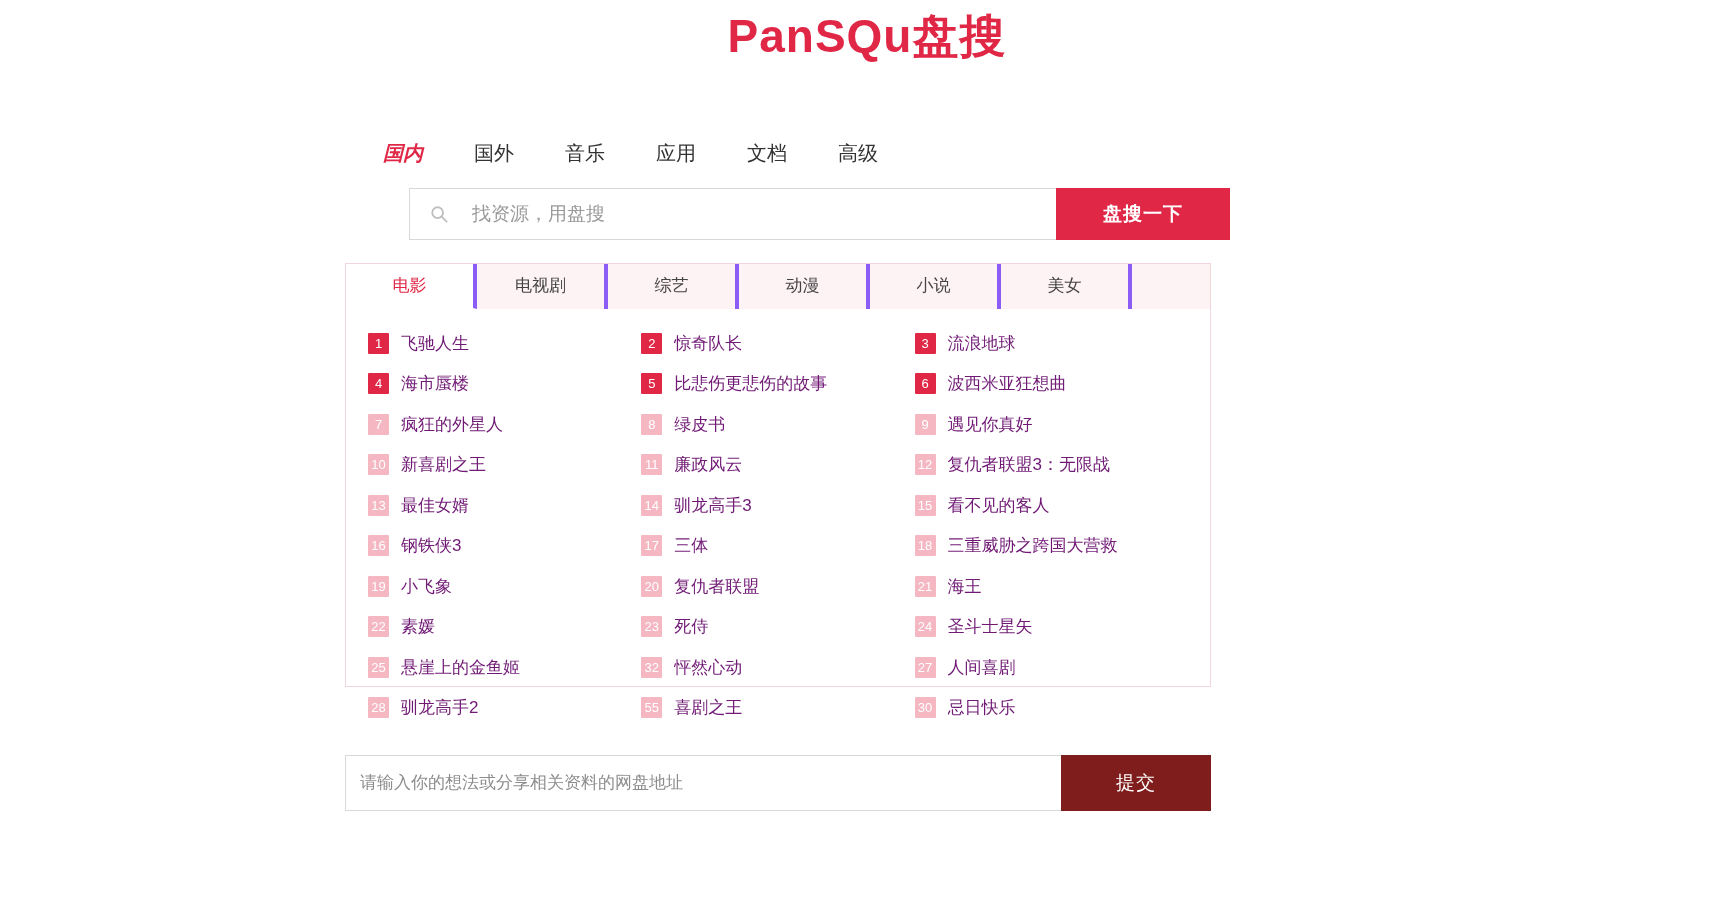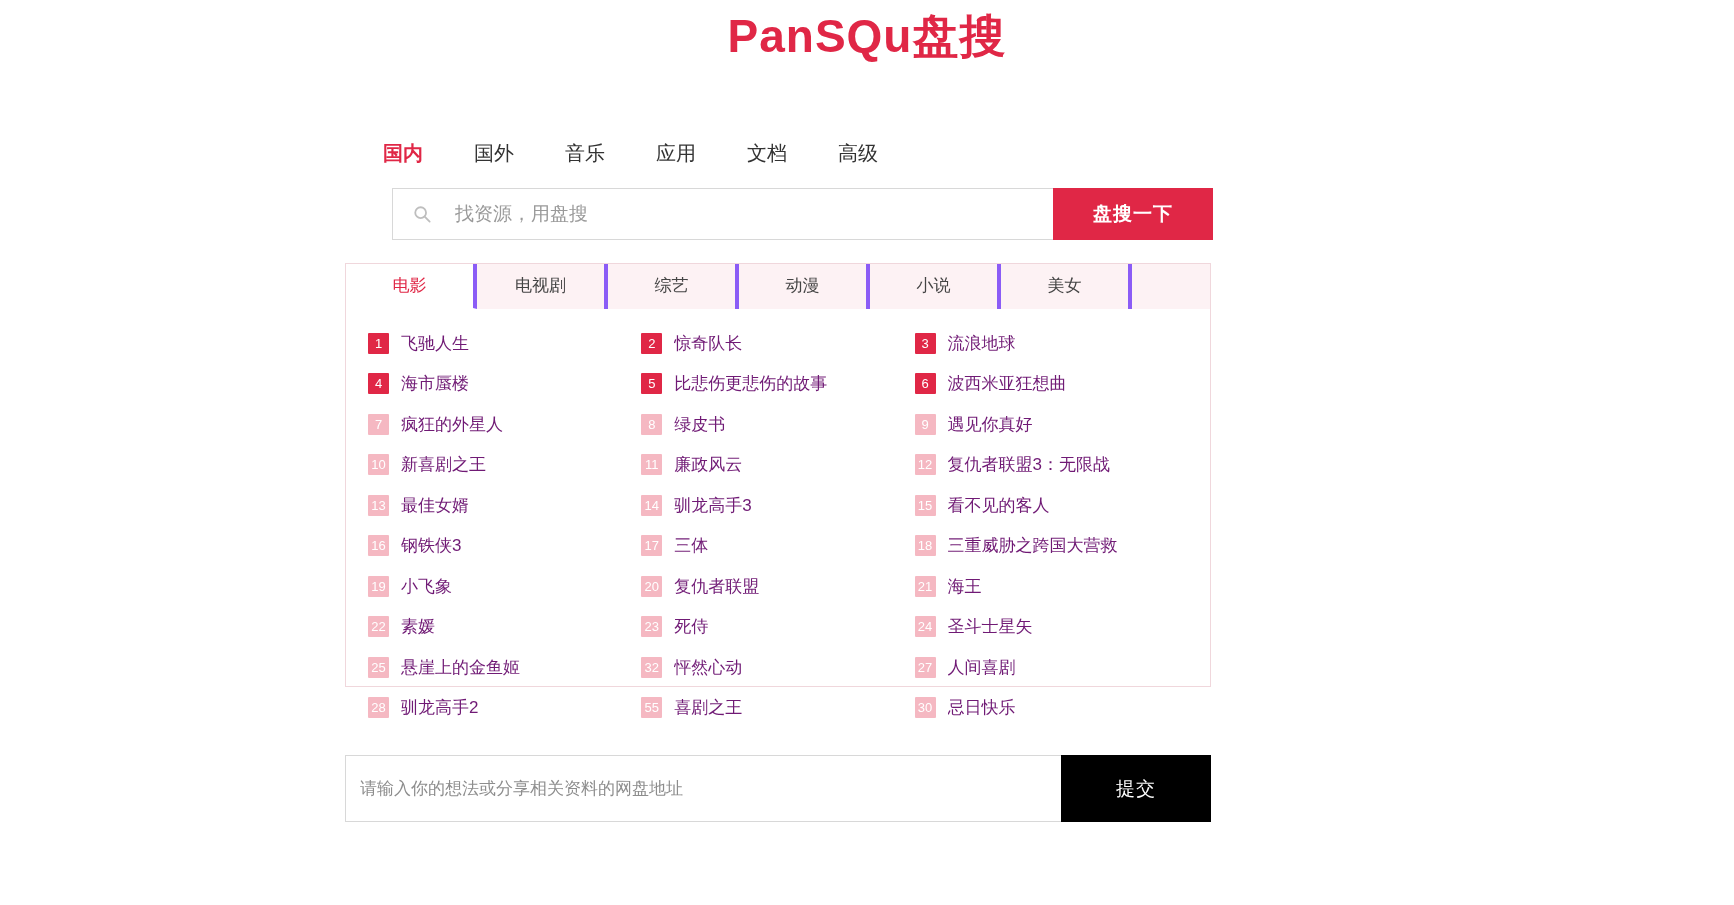--- a/index.html
+++ b/index.html
@@ -51,27 +51,28 @@
     font-size: 20px;
     color: #333333;
     margin-right: 51px;
     cursor: pointer;
     white-space: nowrap;
   }
   .nav-item:last-child { margin-right: 16px; }
   .nav-item.active {
     color: #e02746;
     font-weight: bold;
+    font-style: italic;
   }
 
   
   .searchbar {
     position: absolute;
     top: 188px;
-    left: 347px;
+    left: 364px;
     width: 866px;
     height: 52px;
     display: flex;
     box-sizing: border-box;
     padding-left: 45px;
   }
   .search-input-wrap {
     position: relative;
     flex: 1;
     border: 1px solid #d8d8d8;
@@ -97,21 +98,21 @@
     height: 100%;
     box-sizing: border-box;
     padding-left: 62px;
     font-size: 19px;
     color: #333;
     background: transparent;
     font-family: "Liberation Sans", "DejaVu Sans", sans-serif;
   }
   .search-input::placeholder { color: #9a9a9a; }
   .search-btn {
-    width: 160px;
+    width: 174px;
     background: #e02746;
     color: #ffffff;
     font-size: 19px;
     font-weight: bold;
     border: none;
     cursor: pointer;
     letter-spacing: 1px;
     font-family: "Liberation Sans", "DejaVu Sans", sans-serif;
   }
 
@@ -187,21 +188,21 @@
     overflow: hidden;
     text-overflow: ellipsis;
   }
 
   
   .feedback {
     position: absolute;
     top: 755px;
     left: 345px;
     width: 866px;
-    height: 67px;
+    height: 56px;
     display: flex;
     box-sizing: border-box;
   }
   .feedback-input-wrap {
     flex: 1;
     border: 1px solid #d8d8d8;
     border-right: none;
     box-sizing: border-box;
     background: #ffffff;
   }
@@ -213,21 +214,21 @@
     box-sizing: border-box;
     padding-left: 14px;
     font-size: 17px;
     color: #333;
     background: transparent;
     font-family: "Liberation Sans", "DejaVu Sans", sans-serif;
   }
   .feedback-input::placeholder { color: #8d8d8d; }
   .submit-btn {
     width: 150px;
-    background: #000000;
+    background: #7f1d1d;
     color: #ffffff;
     font-size: 19px;
     border: none;
     cursor: pointer;
     letter-spacing: 1px;
     font-family: "Liberation Sans", "DejaVu Sans", sans-serif;
   }
 </style>
 </head>
 <body>

